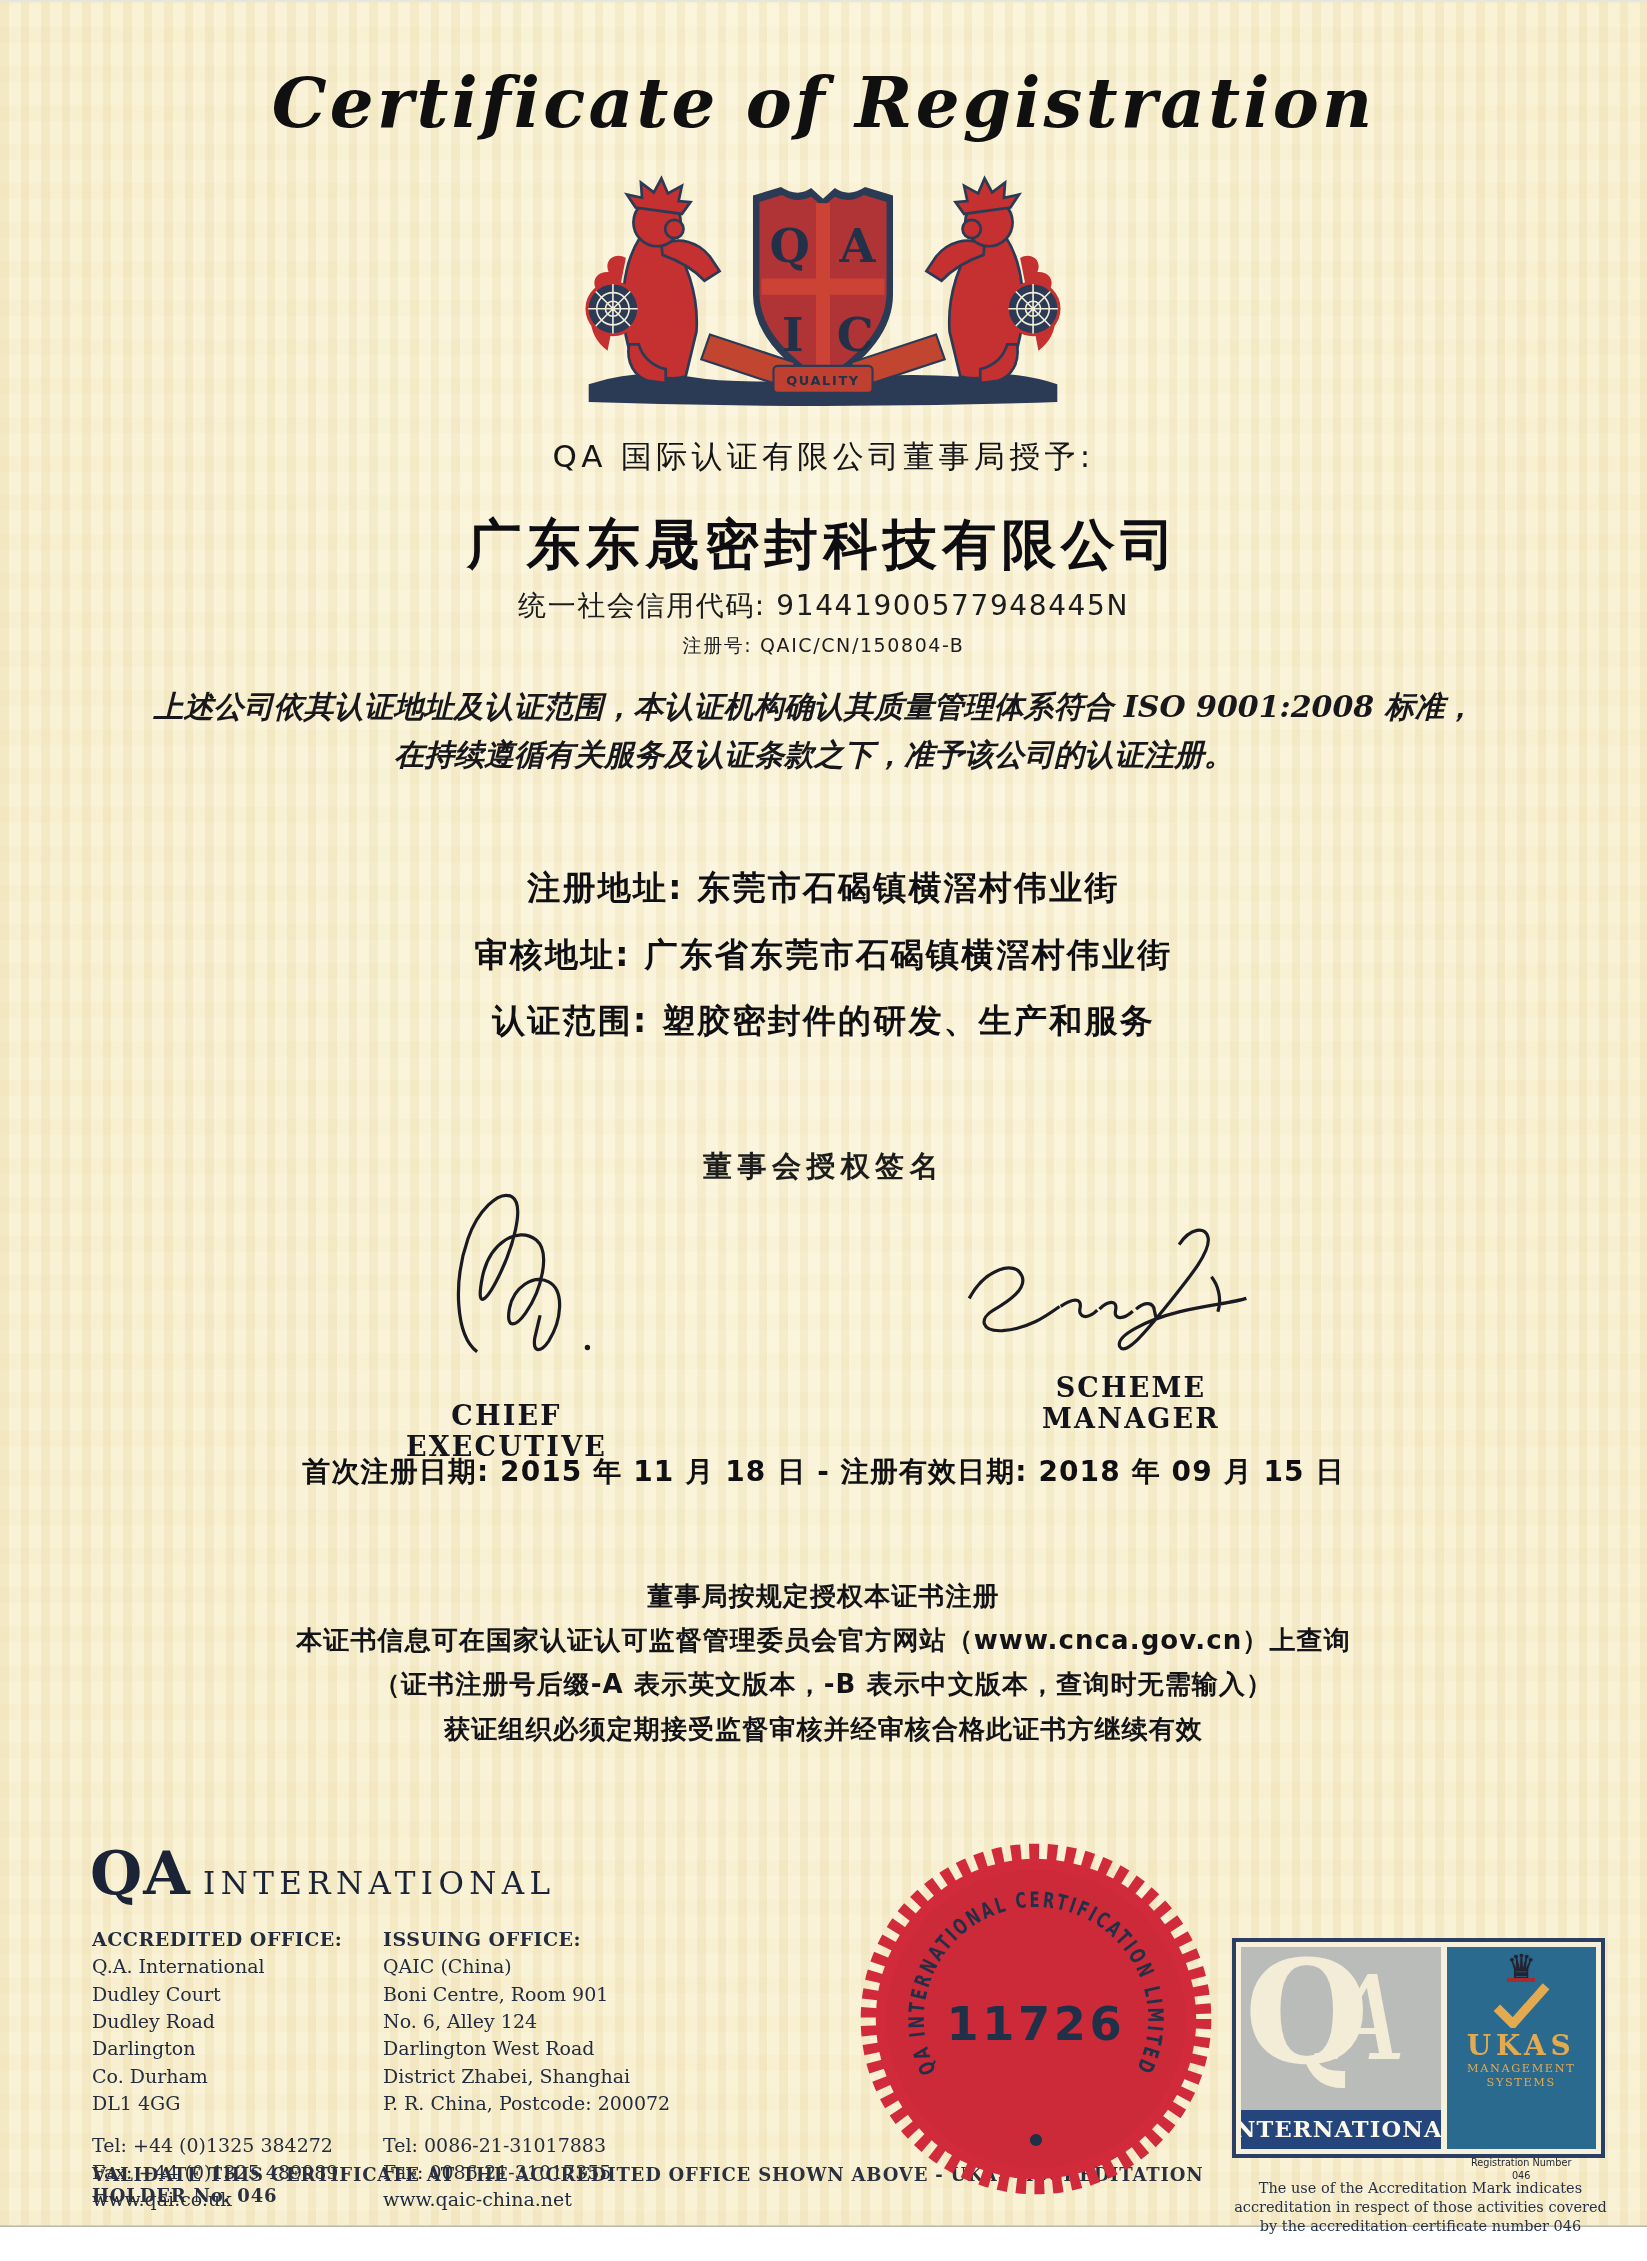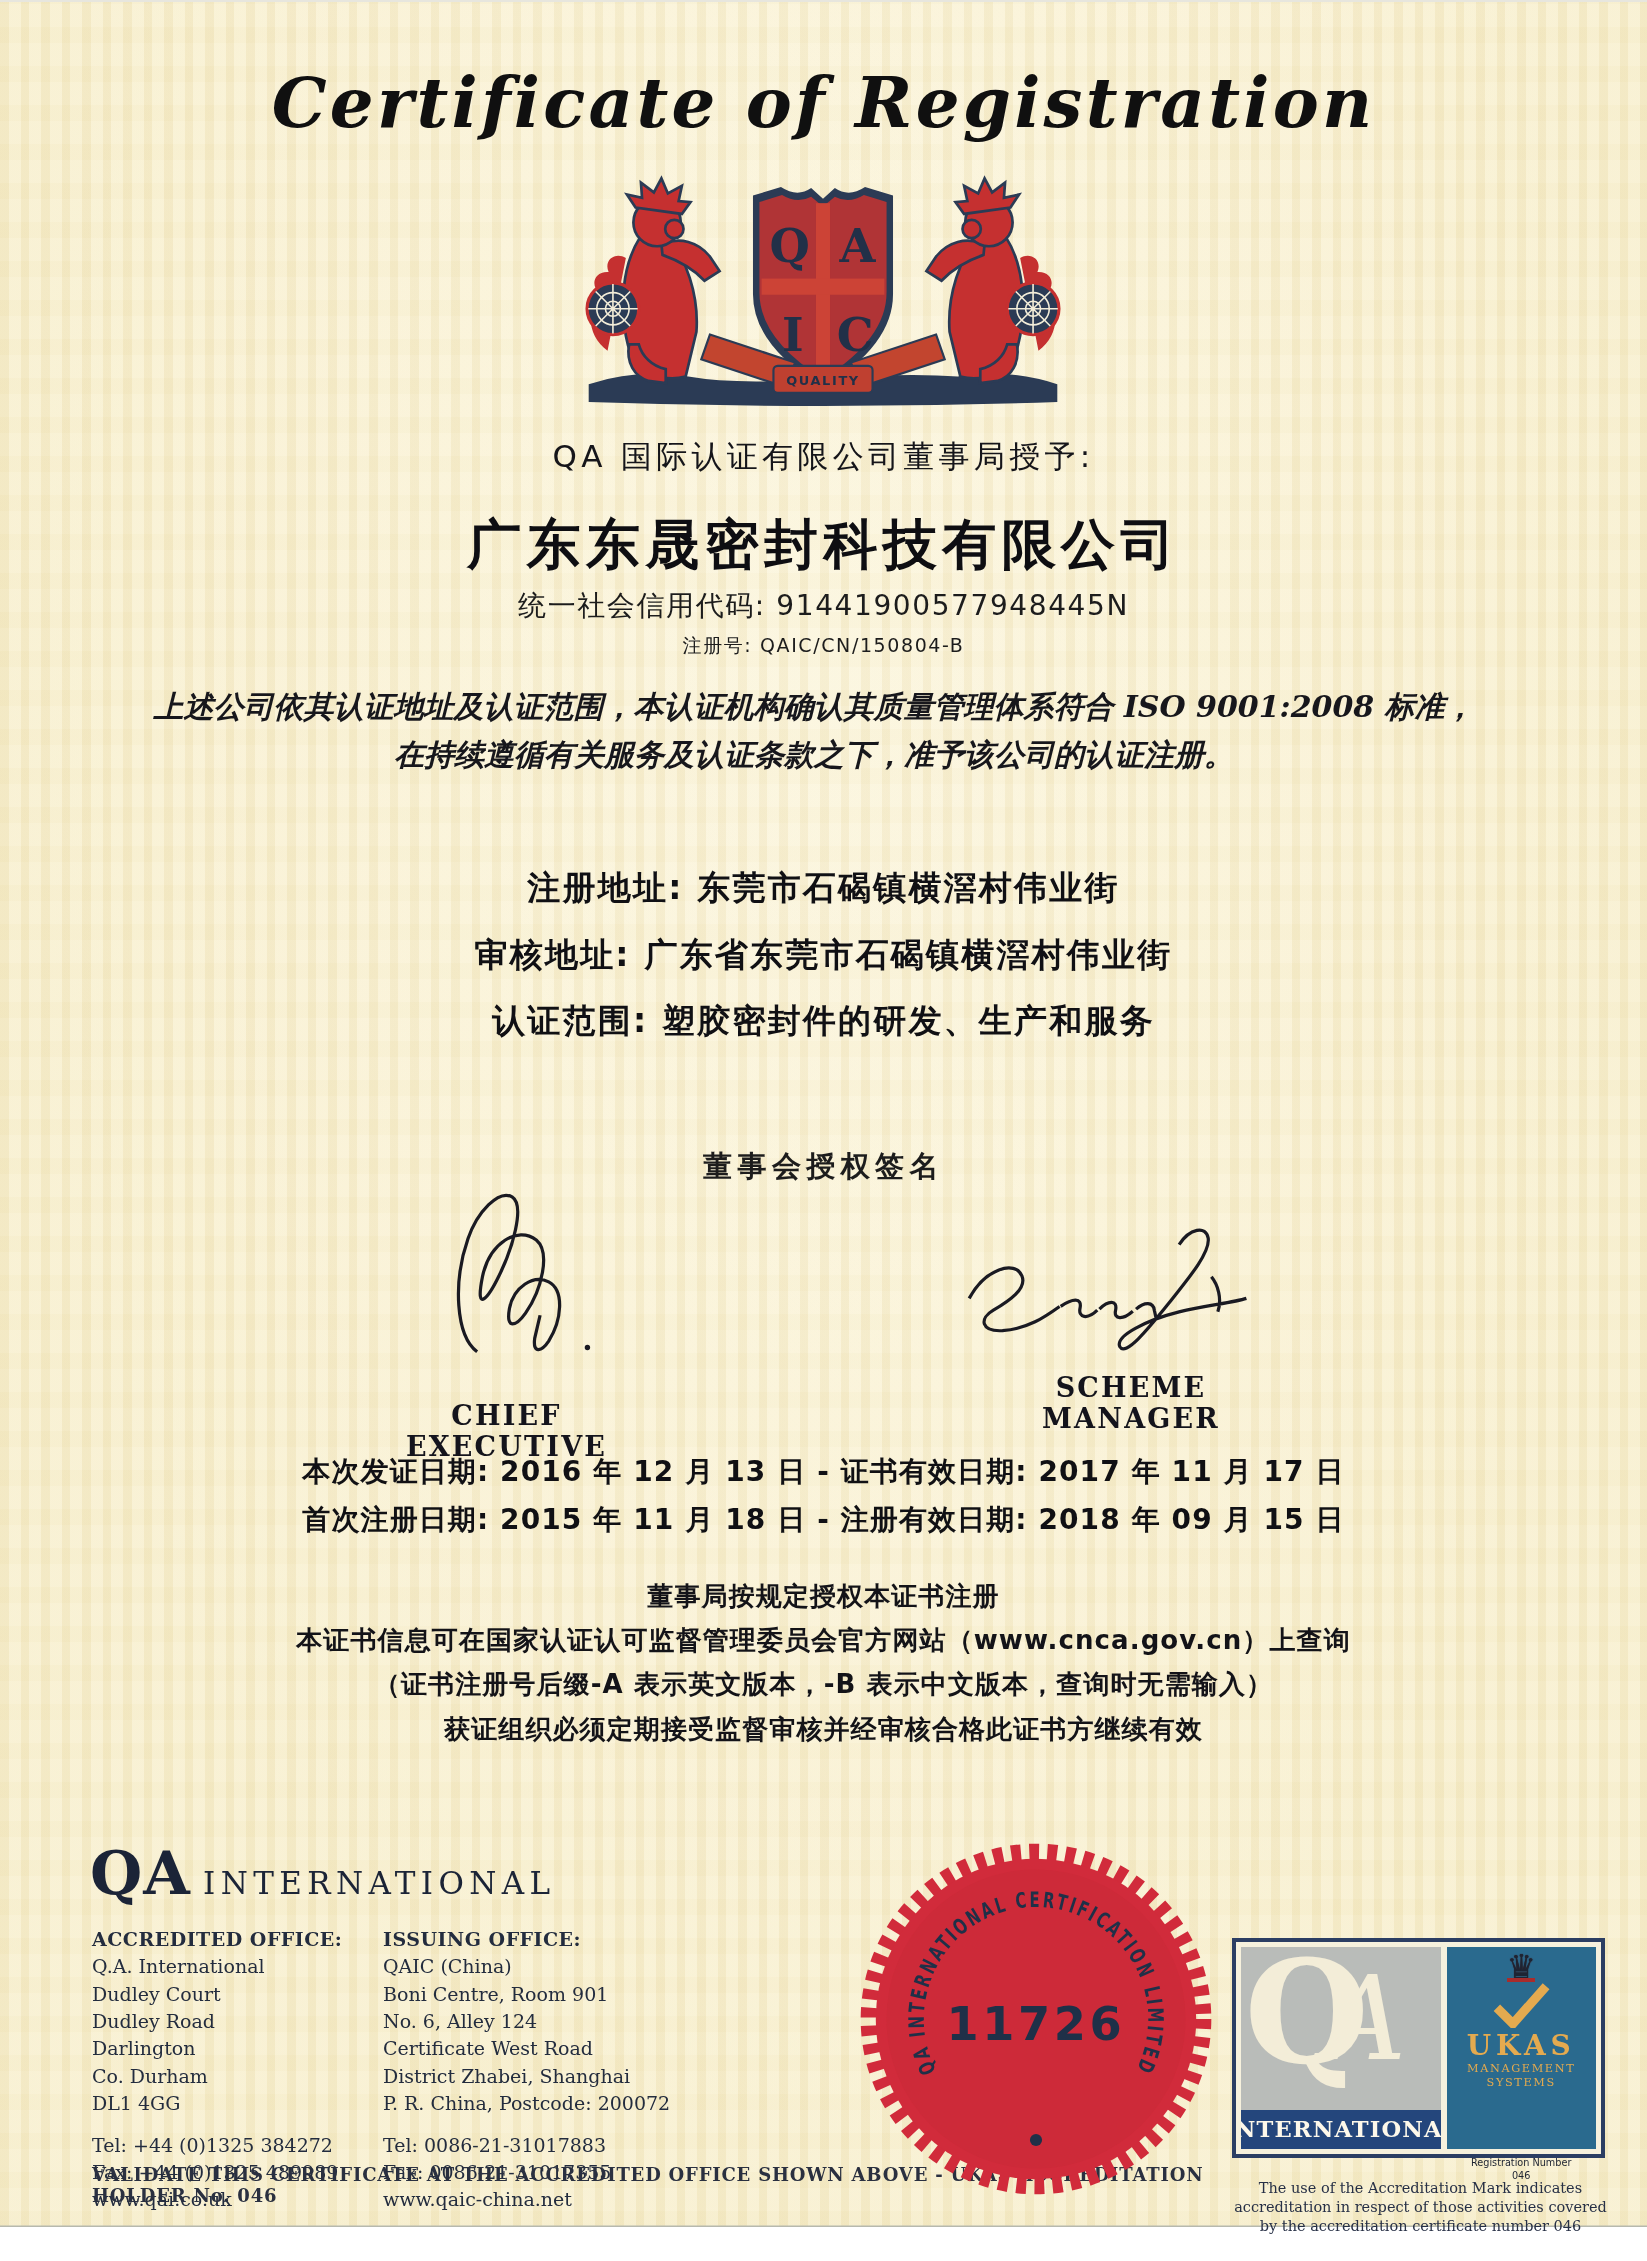--- a/index.html
+++ b/index.html
@@ -207,21 +207,20 @@
 </svg>
 
 <svg class="abs" style="top:1212px;left:953px;" width="323" height="162" viewBox="0 0 600 300">
   <path class="sig-svg" stroke-width="6" fill="none" d="M30,160 C60,105 115,88 128,118 C138,142 104,165 75,182 C48,198 52,222 92,220 C140,216 170,195 198,175 M200,175 C222,160 240,158 236,178 C232,196 250,200 268,182 M272,180 C288,164 306,162 302,182 C298,200 316,200 334,184 M340,180 C356,166 372,166 374,182 L378,200 M420,60 C440,30 470,24 474,48 C478,74 440,120 400,170 C360,220 320,268 310,250 C300,230 360,200 420,185 C470,173 520,168 545,160 M480,120 C492,135 500,160 492,185"></path>
 </svg>
 
 <div class="abs sig-title" style="top:1368px;left:345px;width:323px;margin-top:32px;">CHIEF EXECUTIVE</div>
 <div class="abs sig-title" style="top:1372px;left:964px;width:334px;">SCHEME MANAGER</div>
 
 <div class="abs dates">
-  <div>本次发证日期: 2016 年 12 月 13 日 - 证书有效日期: 2017 年 11 月 17 日</div>
   <div>首次注册日期: 2015 年 11 月 18 日 - 注册有效日期: 2018 年 09 月 15 日</div>
 </div>
 
 <div class="abs notes">
     <div>董事局按规定授权本证书注册</div>
     <div>本证书信息可在国家认证认可监督管理委员会官方网站（www.cnca.gov.cn）上查询</div>
     <div>（证书注册号后缀-A 表示英文版本，-B 表示中文版本，查询时无需输入）</div>
     <div>获证组织必须定期接受监督审核并经审核合格此证书方继续有效</div>
   </div>
 
@@ -245,21 +244,21 @@
       <div>Fax: +44 (0)1325 489989</div>
       <div>www.qai.co.uk</div>
     </div>
   </div>
   <div class="office-col">
     <div class="heading">ISSUING OFFICE:</div>
     <div>
         <div>QAIC (China)</div>
         <div>Boni Centre, Room 901</div>
         <div>No. 6, Alley 124</div>
-        <div>Certificate West Road</div>
+        <div>Darlington West Road</div>
         <div>District Zhabei, Shanghai</div>
         <div>P. R. China, Postcode: 200072</div>
       </div>
     <div class="office-contact">
       <div>Tel: 0086-21-31017883</div>
       <div>Fax: 0086-21-31017355</div>
       <div>www.qaic-china.net</div>
     </div>
   </div>
 </div>

